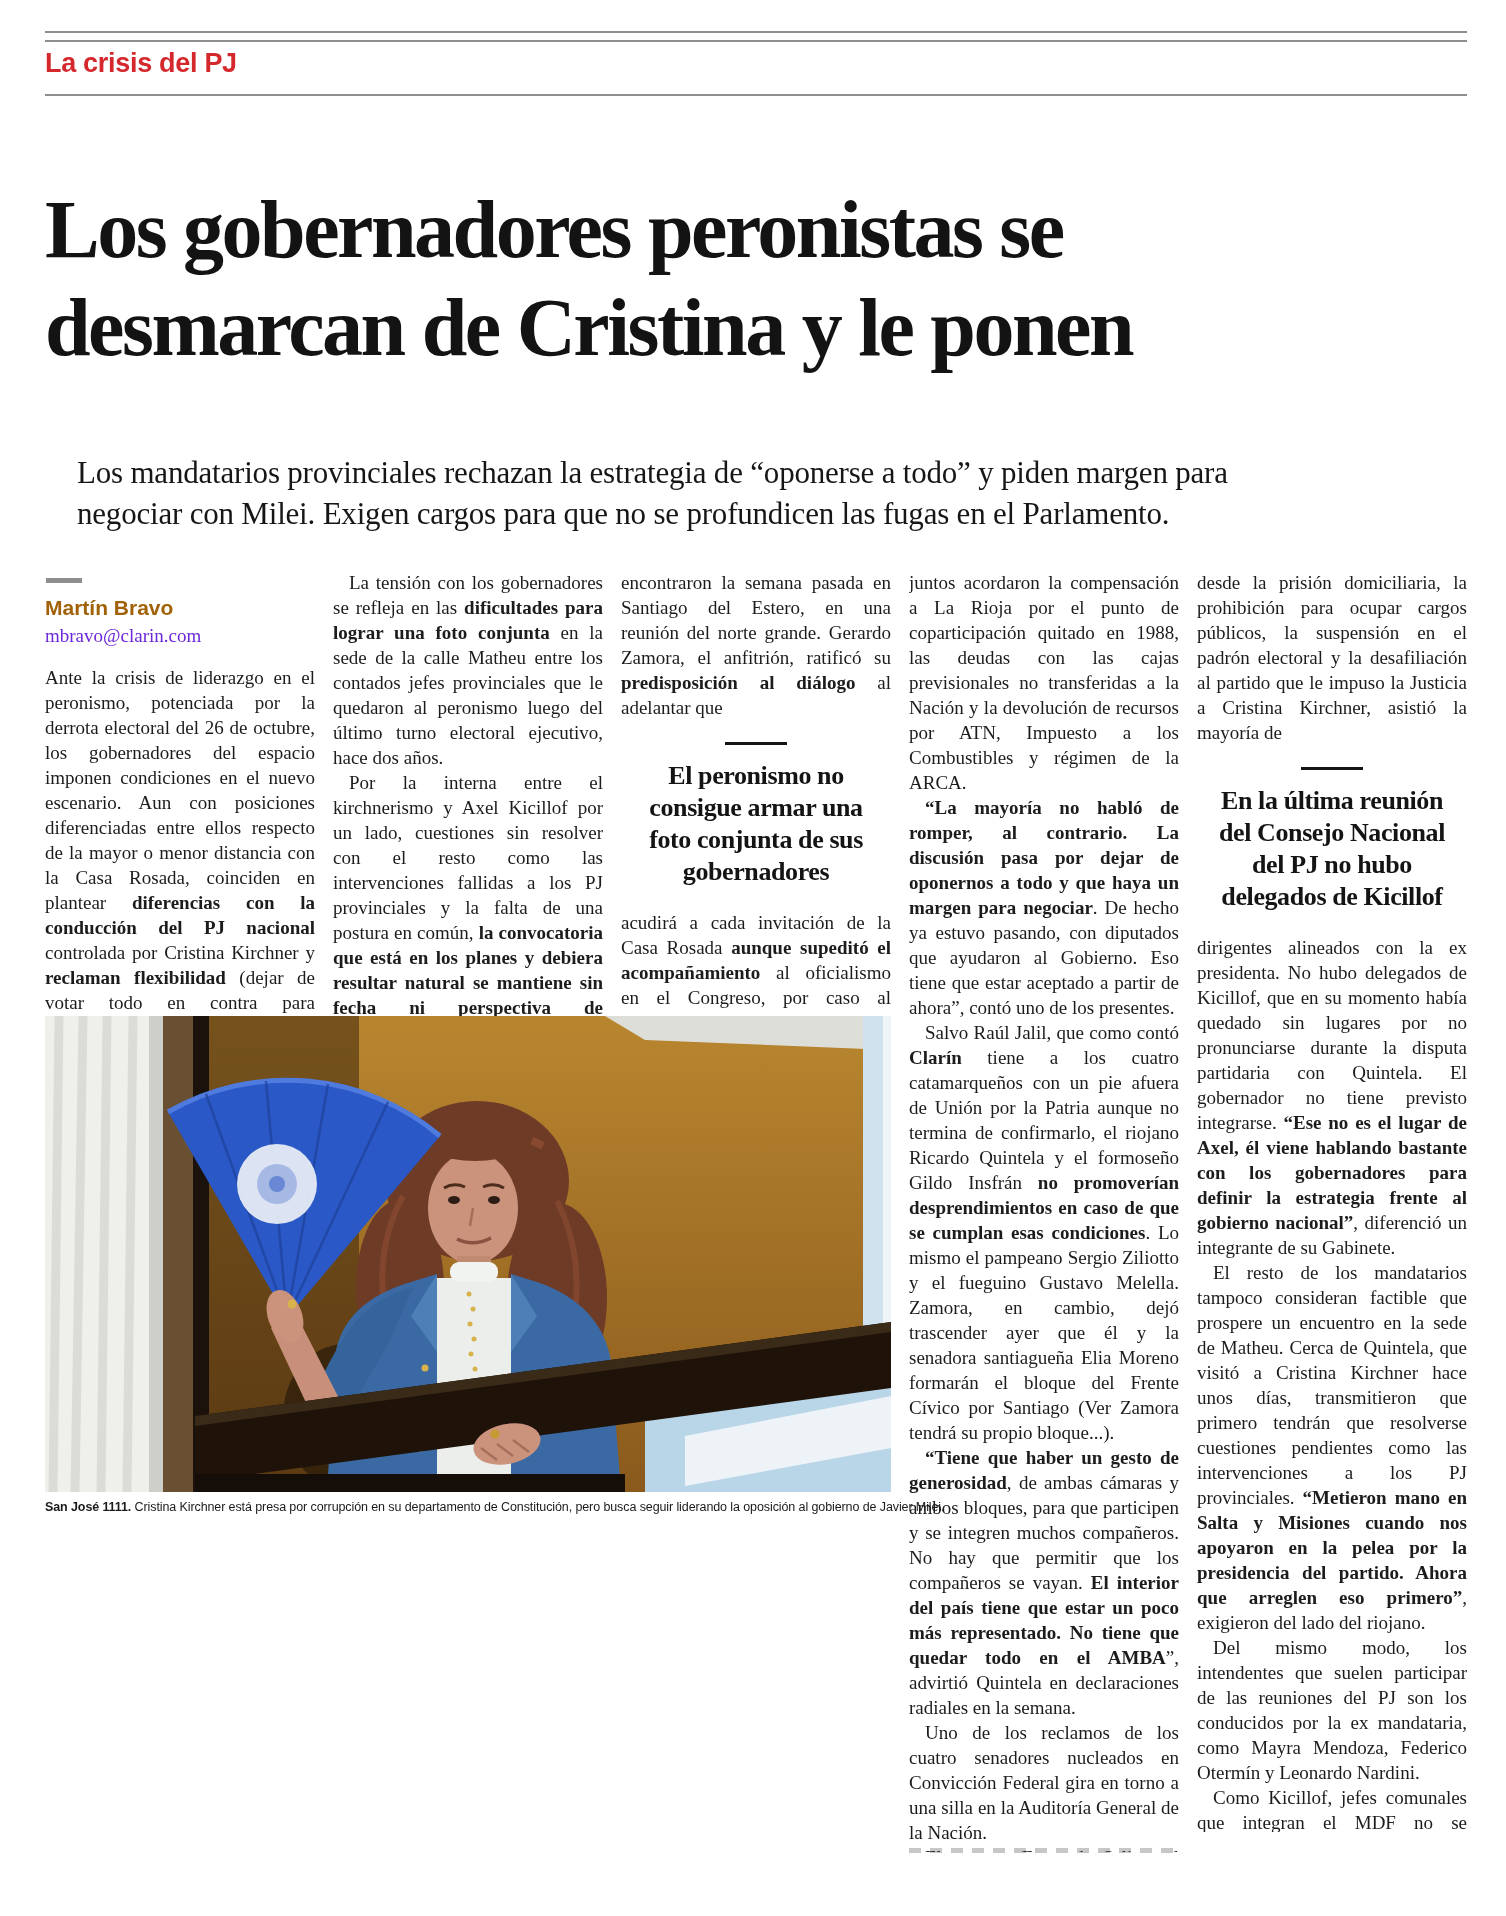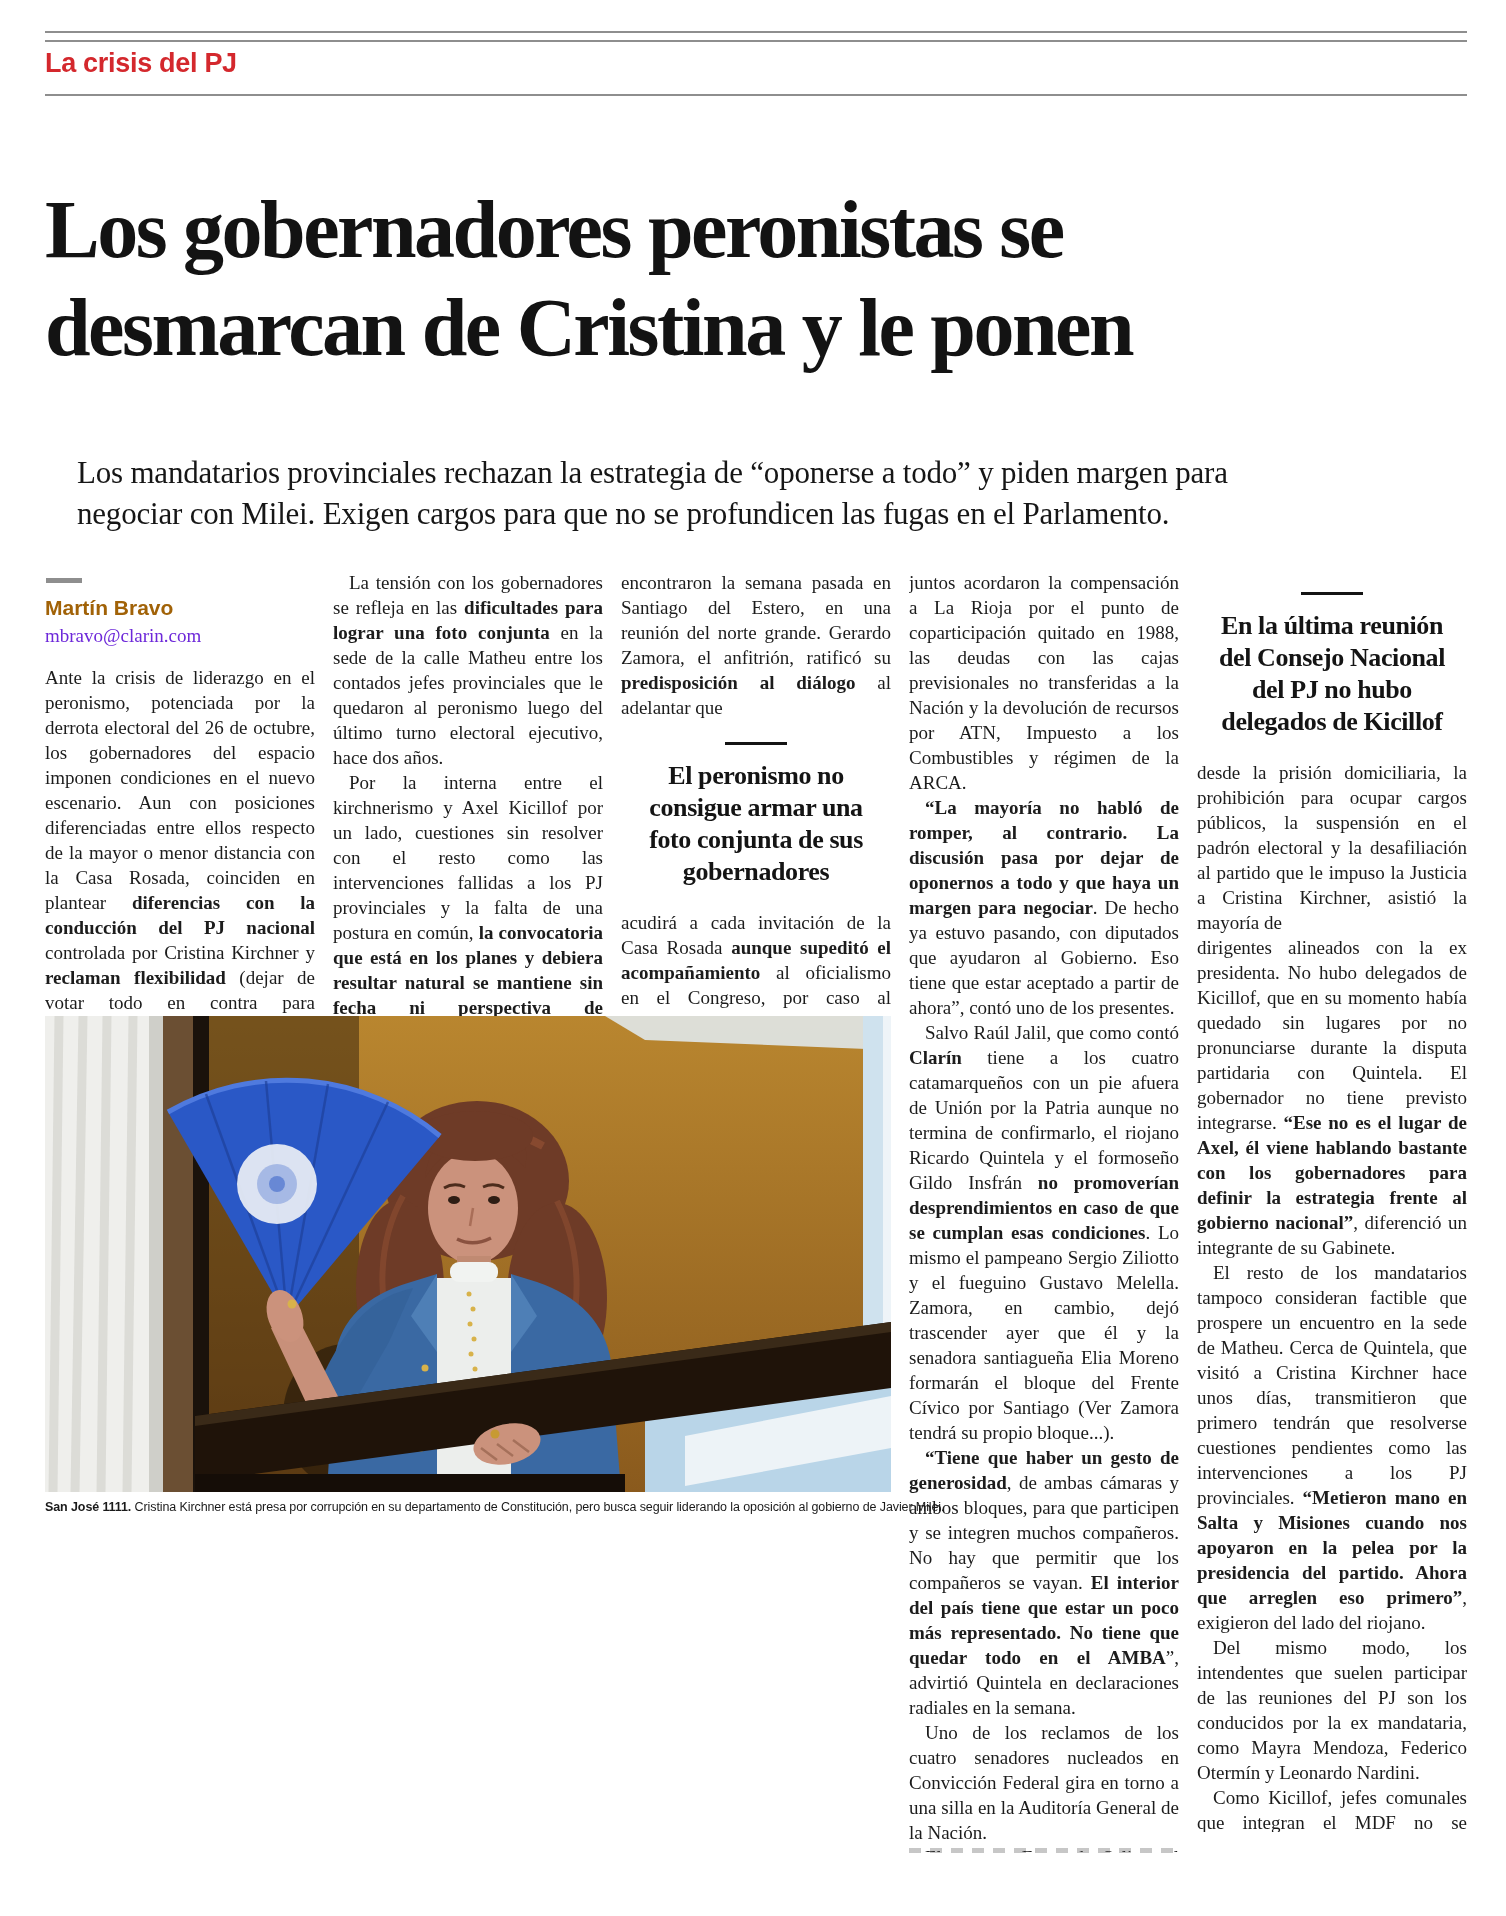--- a/index.html
+++ b/index.html
@@ -120,31 +120,31 @@
       <p><span>juntos acordaron la compensación a La Rioja por el punto de coparticipación quitado en 1988, las deudas con las cajas previsionales no transferidas a la Nación y la devolución de recursos por ATN, Impuesto a los Combustibles y régimen de la ARCA.</span></p>
       <p class="indent"><span class="b">“La mayoría no habló de romper, al contrario. La discusión pasa por dejar de oponernos a todo y que haya un margen para negociar</span><span>. De hecho ya estuvo pasando, con diputados que ayudaron al Gobierno. Eso tiene que estar aceptado a partir de ahora”, contó uno de los presentes.</span></p>
       <p class="indent"><span>Salvo Raúl Jalil, que como contó </span><span class="b">Clarín</span><span> tiene a los cuatro catamarqueños con un pie afuera de Unión por la Patria aunque no termina de confirmarlo, el riojano Ricardo Quintela y el formoseño Gildo Insfrán </span><span class="b">no promoverían desprendimientos en caso de que se cumplan esas condiciones</span><span>. Lo mismo el pampeano Sergio Ziliotto y el fueguino Gustavo Melella. Zamora, en cambio, dejó trascender ayer que él y la senadora santiagueña Elia Moreno formarán el bloque del Frente Cívico por Santiago (Ver Zamora tendrá su propio bloque...).</span></p>
       <p class="indent"><span class="b">“Tiene que haber un gesto de generosidad</span><span>, de ambas cámaras y ambos bloques, para que participen y se integren muchos compañeros. No hay que permitir que los compañeros se vayan. </span><span class="b">El interior del país tiene que estar un poco más representado. No tiene que quedar todo en el AMBA</span><span>”, advirtió Quintela en declaraciones radiales en la semana.</span></p>
       <p class="indent"><span>Uno de los reclamos de los cuatro senadores nucleados en Convicción Federal gira en torno a una silla en la Auditoría General de la Nación.</span></p>
       <p class="indent"><span>El puntano Fernando Salino, el catamarqueño Guillermo Andrada, la jujeña Carolina Moises y el riojano Fernando Rejal </span></p>
     </div>
 
   <div id="col5" class="col">
     <div>
+        <p><span>desde la prisión domiciliaria, la prohibición para ocupar cargos públicos, la suspensión en el padrón electoral y la desafiliación al partido que le impuso la Justicia a Cristina Kirchner, asistió la mayoría de</span></p>
+      </div>
+    <div>
       <div class="quote-rule"></div>
       <div class="pull-quote">
           <div>En la última reunión</div>
           <div>del Consejo Nacional</div>
           <div>del PJ no hubo</div>
           <div>delegados de Kicillof</div>
         </div>
     </div>
-    <div>
-        <p><span>desde la prisión domiciliaria, la prohibición para ocupar cargos públicos, la suspensión en el padrón electoral y la desafiliación al partido que le impuso la Justicia a Cristina Kirchner, asistió la mayoría de</span></p>
-      </div>
     <div>
         <p><span>dirigentes alineados con la ex presidenta. No hubo delegados de Kicillof, que en su momento había quedado sin lugares por no pronunciarse durante la disputa partidaria con Quintela. El gobernador no tiene previsto integrarse. </span><span class="b">“Ese no es el lugar de Axel, él viene hablando bastante con los gobernadores para definir la estrategia frente al gobierno nacional”</span><span>, diferenció un integrante de su Gabinete.</span></p>
         <p class="indent"><span>El resto de los mandatarios tampoco consideran factible que prospere un encuentro en la sede de Matheu. Cerca de Quintela, que visitó a Cristina Kirchner hace unos días, transmitieron que primero tendrán que resolverse cuestiones pendientes como las intervenciones a los PJ provinciales. </span><span class="b">“Metieron mano en Salta y Misiones cuando nos apoyaron en la pelea por la presidencia del partido. Ahora que arreglen eso primero”</span><span>, exigieron del lado del riojano.</span></p>
         <p class="indent"><span>Del mismo modo, los intendentes que suelen participar de las reuniones del PJ son los conducidos por la ex mandataria, como Mayra Mendoza, Federico Otermín y Leonardo Nardini.</span></p>
         <p class="indent"><span>Como Kicillof, jefes comunales que integran el MDF no se sumaron. Fernando Espinoza, Jorge Ferraresi y Julio Alak se enfocaron en el reclamo por la reducción del IVA a los municipios, en una reunión de la Comisión de Asuntos Municipales de Diputados, para contar con más recursos. </span></p>
       </div>
   </div>
 
   <div class="photo">
     <svg viewBox="0 0 846 476" xmlns="http://www.w3.org/2000/svg">

